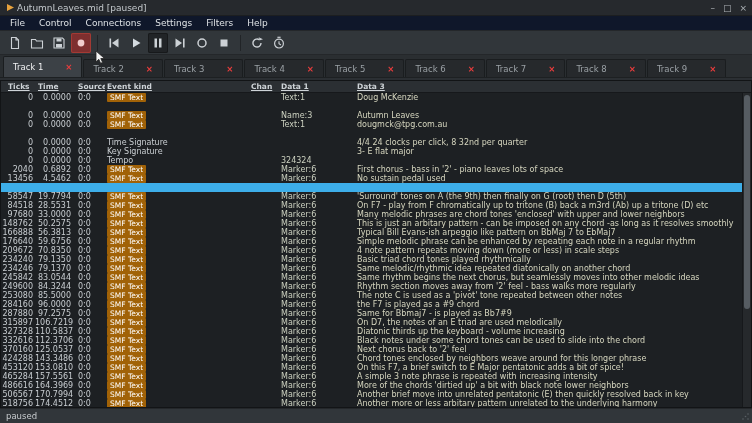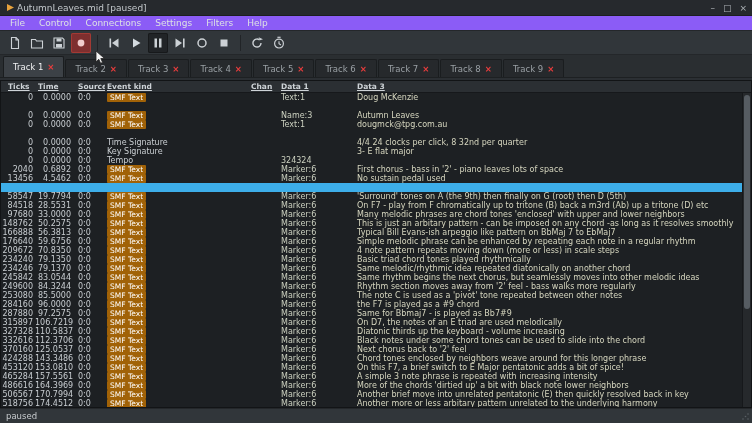--- a/index.html
+++ b/index.html
@@ -7,33 +7,33 @@
   body { font-family:"DejaVu Sans", sans-serif; background:#2b2f33; position:relative; color:#d0d4d8; }
 
   
   .titlebar { height:16px; background:#26292d; border-bottom:1px solid #1c1e20; display:flex; align-items:center; padding:0 5px; }
   .titlebar .app-ic { width:12px; display:flex; }
   .titlebar .title { flex:1; font-size:9px; color:#c3c8cc; }
   .winbtns { display:flex; gap:8px; font-size:9px; color:#aeb3b7; }
   .winbtns span { cursor:default; line-height:14px; }
 
   
-  .menubar { height:15px; background:#8b5cf6; border-bottom:1px solid #24272a; display:flex; align-items:center; padding-left:3px; }
+  .menubar { height:15px; background:#0f172a; border-bottom:1px solid #24272a; display:flex; align-items:center; padding-left:3px; }
   .menubar span { font-size:9px; color:#dde1e4; padding:0 7px; }
 
   
   .toolbar { height:24px; background:#31363a; border-bottom:1px solid #24272a; display:flex; align-items:center; padding-left:5px; gap:2px; }
   .tbtn { width:20px; height:20px; display:flex; align-items:center; justify-content:center; border-radius:2px; }
   .tbtn.pressed { background:#212427; box-shadow:inset 0 0 0 1px #17191b; }
   .tbtn.redbtn { background:#7e2f2f; box-shadow:inset 0 0 0 1px #a33a34; }
   .tsep { width:1px; height:16px; background:#212427; margin:0 4px; }
 
   
   .tabbar { height:23px; background:#2a2e31; border-bottom:1px solid #1d2022; display:flex; align-items:flex-end; padding-left:3px; }
-  .tab { height:18px; display:flex; align-items:center; gap:4px; padding:0 9px; font-size:8.5px; color:#9aa0a5;
+  .tab { height:18px; display:flex; align-items:center; gap:22px; padding:0 9px; font-size:8.5px; color:#9aa0a5;
          background:#26292c; border:1px solid #1a1d1f; border-bottom:none; border-radius:2px 2px 0 0; margin-right:1px; }
   .tab.active { background:#3c4146; color:#eff0f1; height:21px; }
   .tab .tx { color:#e93d3d; font-weight:bold; font-size:8.5px; line-height:8px; }
 
   
   .table-wrap { position:absolute; top:80px; left:0; right:0; bottom:15px; background:#1d2023; border:1px solid #121416; display:flex; flex-direction:column; }
   .thead { display:flex; height:12px; background:#2b2f33; border-bottom:1px solid #16181b; font-size:7.5px; font-weight:bold; color:#ced3d7; line-height:12px; }
   .tbody { flex:1; position:relative; overflow:hidden; padding-right:9px; }
   .trow { display:flex; height:9px; line-height:9px; font-size:8px; color:#c9ced2; white-space:nowrap; overflow:hidden; }
   .cell { overflow:hidden; }

